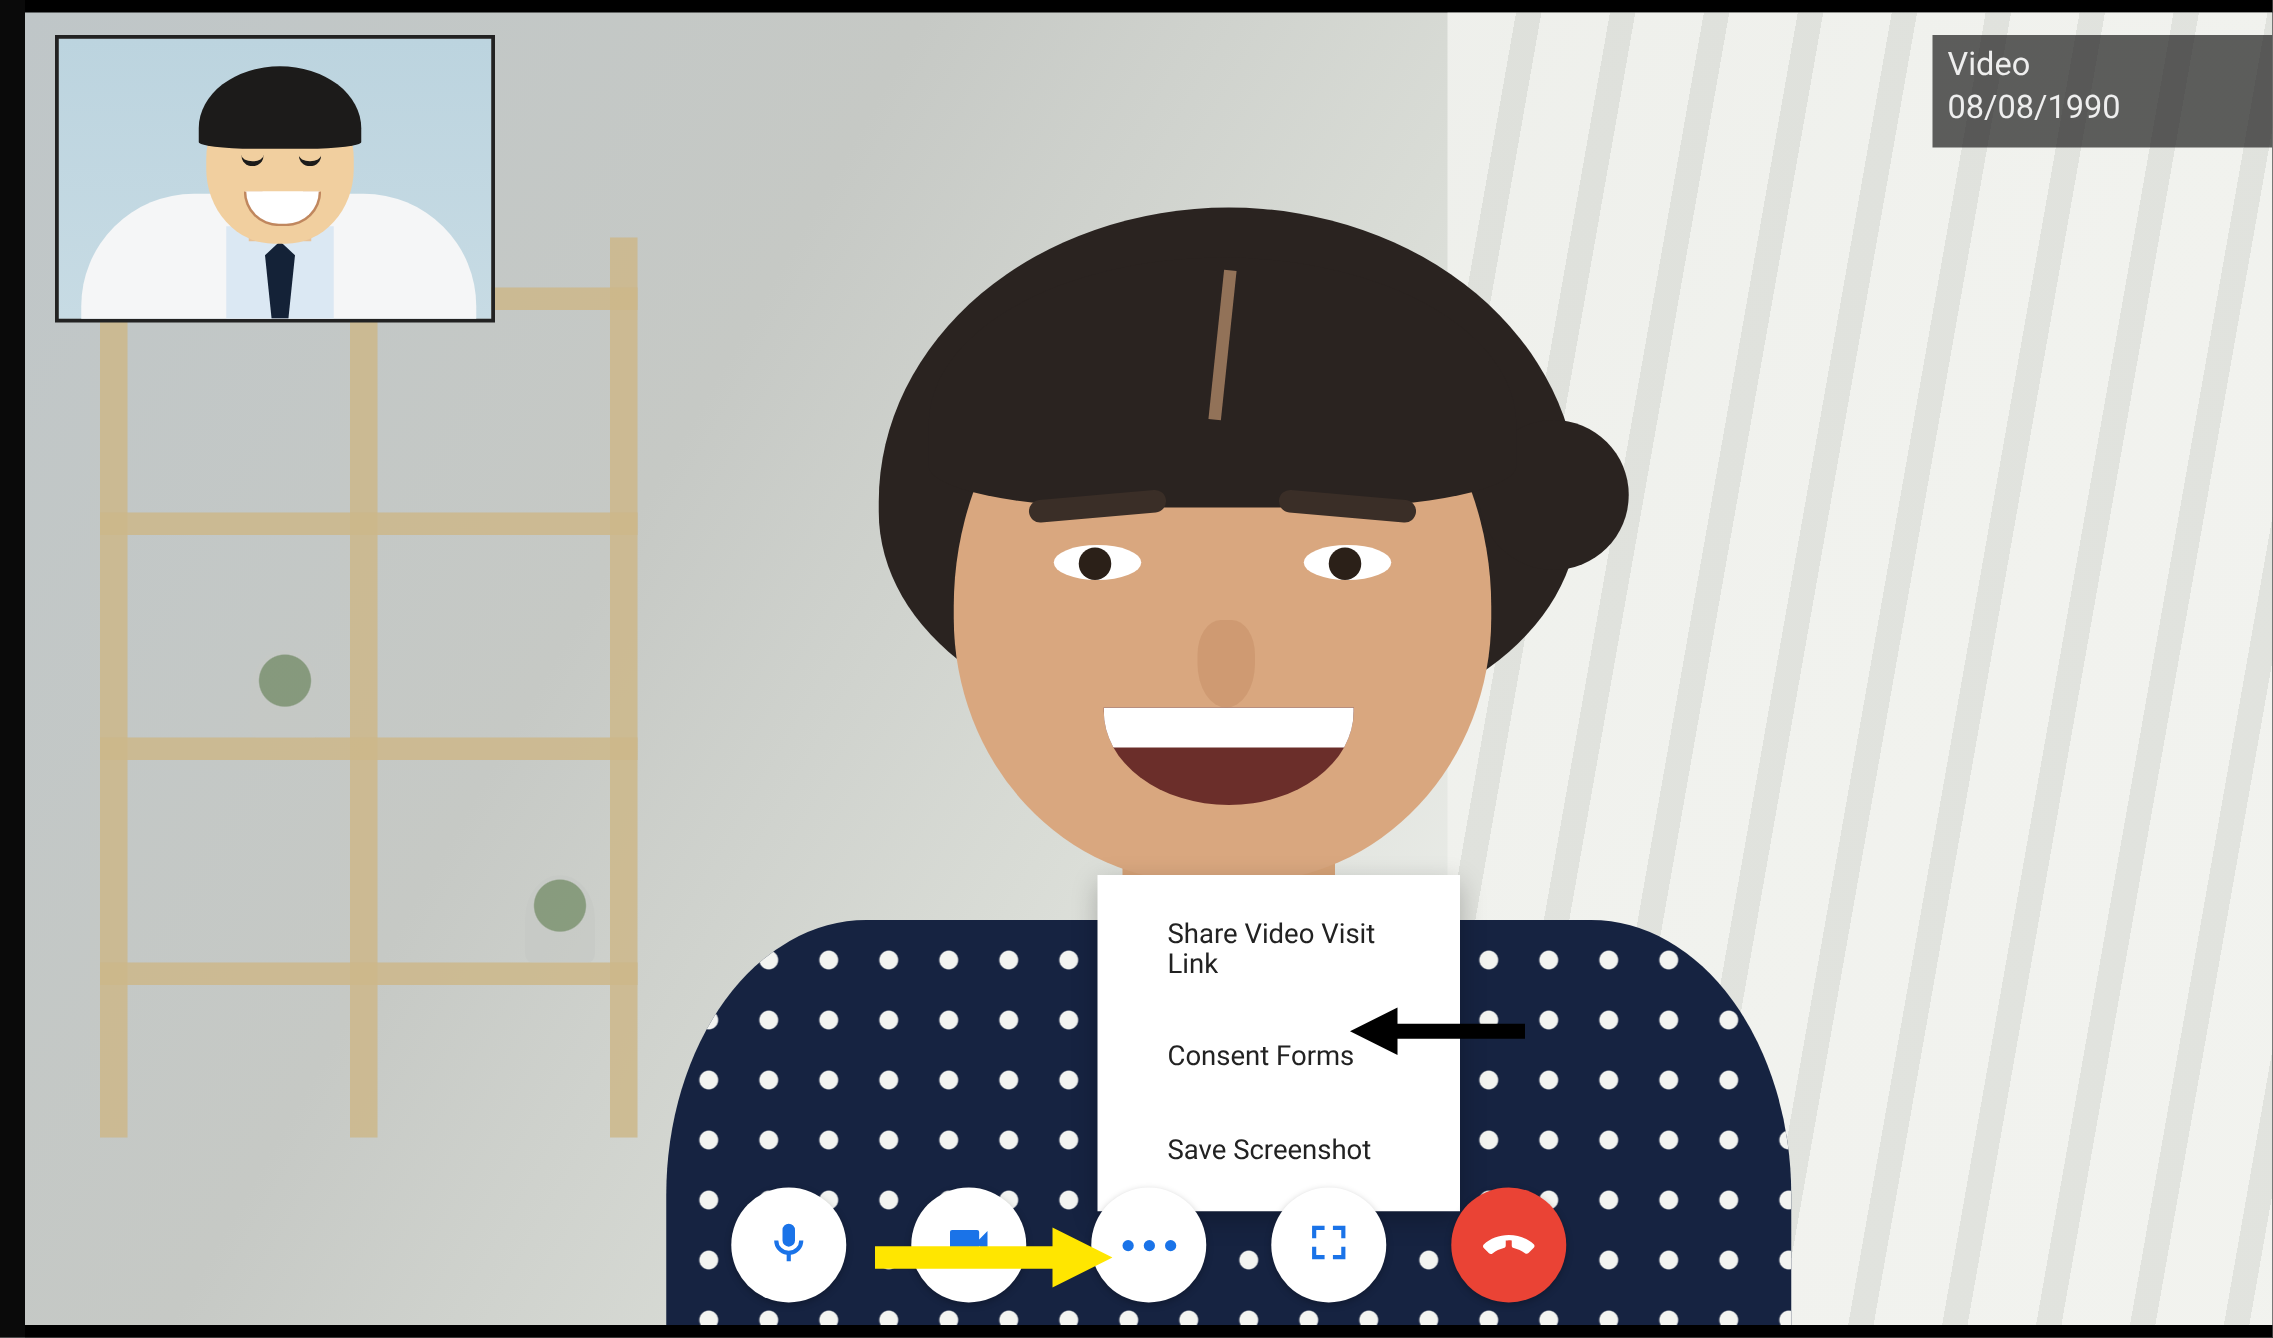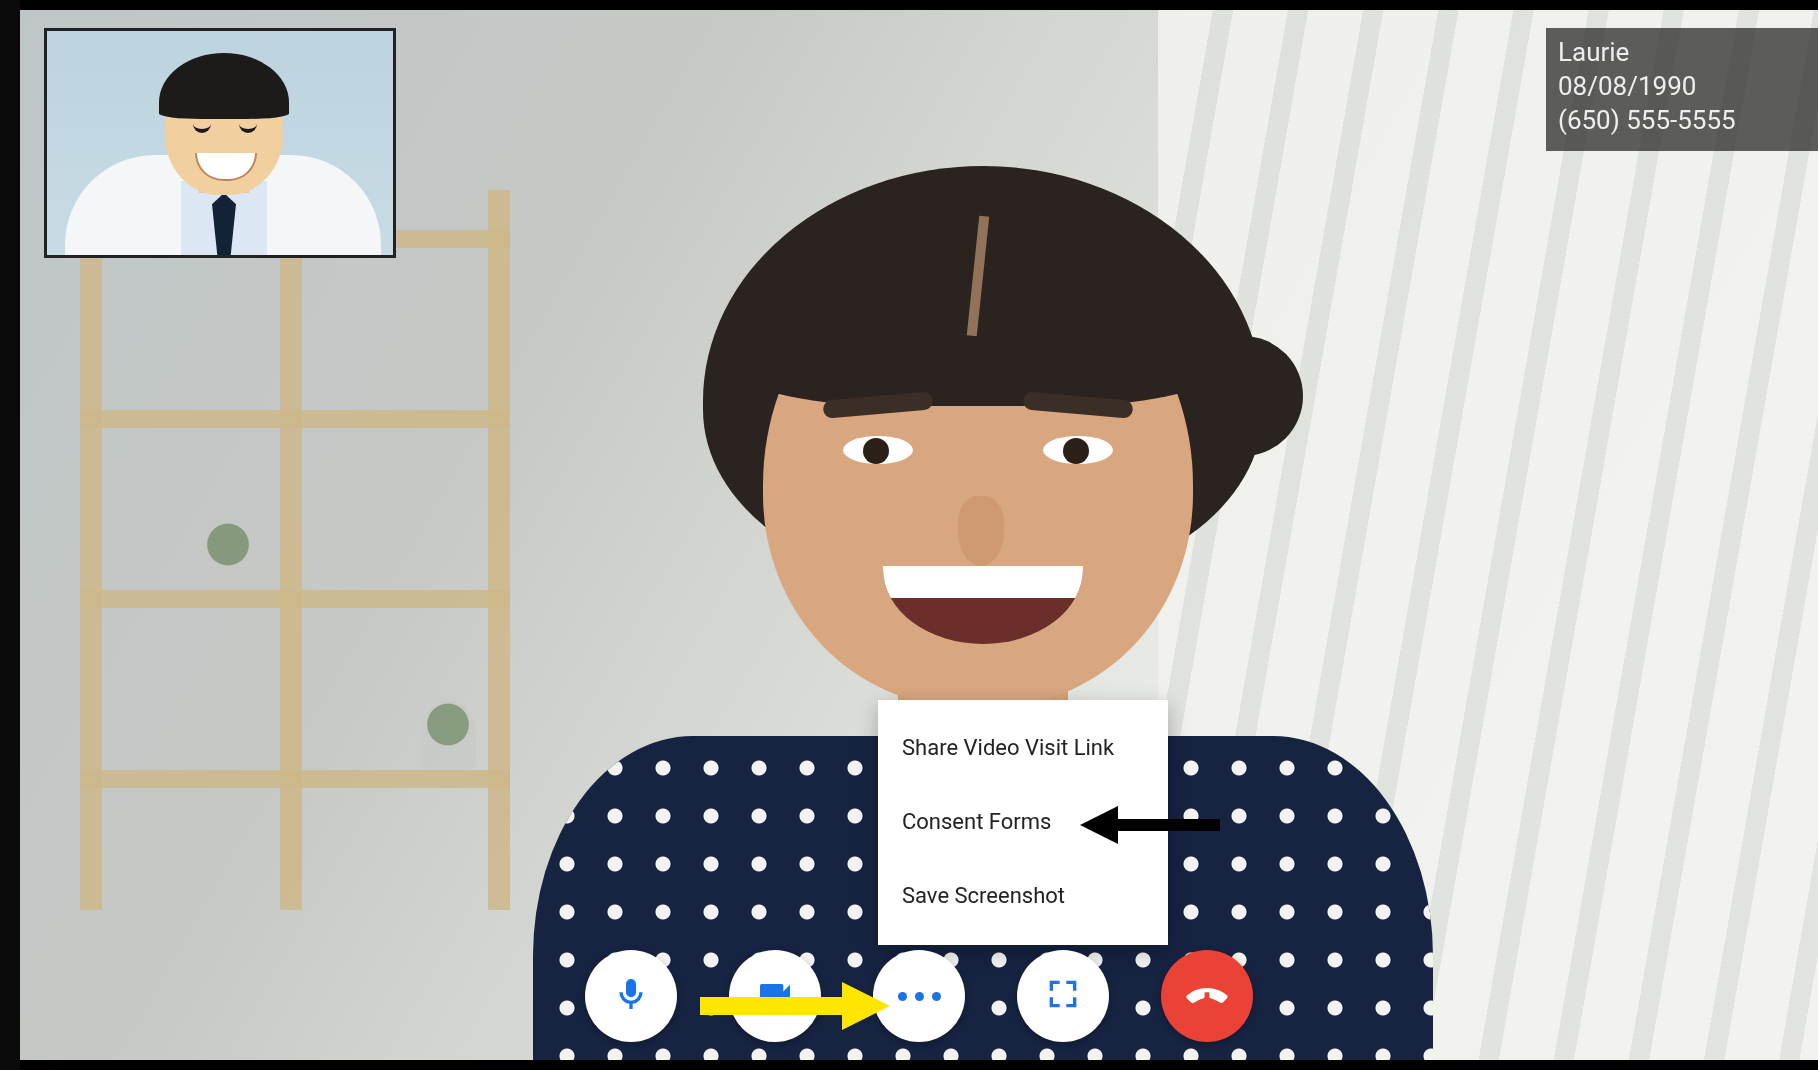--- a/index.html
+++ b/index.html
@@ -62,21 +62,21 @@
   .controls{position:absolute;left:50%;bottom:18px;transform:translateX(-50%);display:flex;gap:52px;align-items:center;}
   .ctl{width:92px;height:92px;border-radius:50%;background:#fff;display:flex;align-items:center;justify-content:center;box-shadow:0 2px 6px rgba(0,0,0,.25);cursor:pointer;}
   .ctl.end{background:#ea4335;}
   .ctl svg{width:40px;height:40px;}
   .ctl .blue{fill:#1a73e8;}
   .ctl.end svg{width:48px;height:48px;}
   .dots3{display:flex;gap:8px;}
   .dots3 span{width:9px;height:9px;border-radius:50%;background:#1a73e8;display:block;}
   
   .menu{position:absolute;left:858px;top:690px;width:290px;background:#fff;box-shadow:0 6px 20px rgba(0,0,0,.25);padding:22px 0;}
-  .menu-item{padding:14px 24px;font-size:22px;color:#222;cursor:pointer;line-height:1.1;}
+  .menu-item{padding:14px 24px;font-size:22px;color:#222;cursor:pointer;line-height:1.1;margin-left:32px;}
   .menu-item + .menu-item{margin-top:22px;}
   
   .arrow{position:absolute;pointer-events:none;}
   .arrow svg{display:block;}
 </style>
 </head>
 <body>
 <div class="stage-wrap">
 <div class="stage">
 
@@ -123,23 +123,22 @@
         <div class="doc-tie"></div>
         <div class="doc-neck"></div>
         <div class="doc-head"></div>
         <div class="doc-hair"></div>
         <div class="doc-eye l"></div>
             <div class="doc-eye r"></div>
         <div class="doc-smile"></div>
       </div>
 
       <div class="patient-box">
-        <div>Laurie</div>
+        <div>Video</div>
         <div>08/08/1990</div>
-        <div>(650) 555-5555</div>
       </div>
 
       <div class="menu">
         <div class="menu-item">Share Video Visit Link</div>
         <div class="menu-item">Consent Forms</div>
         <div class="menu-item">Save Screenshot</div>
       </div>
 
       <div class="controls">
         <div class="ctl" title="microphone">

